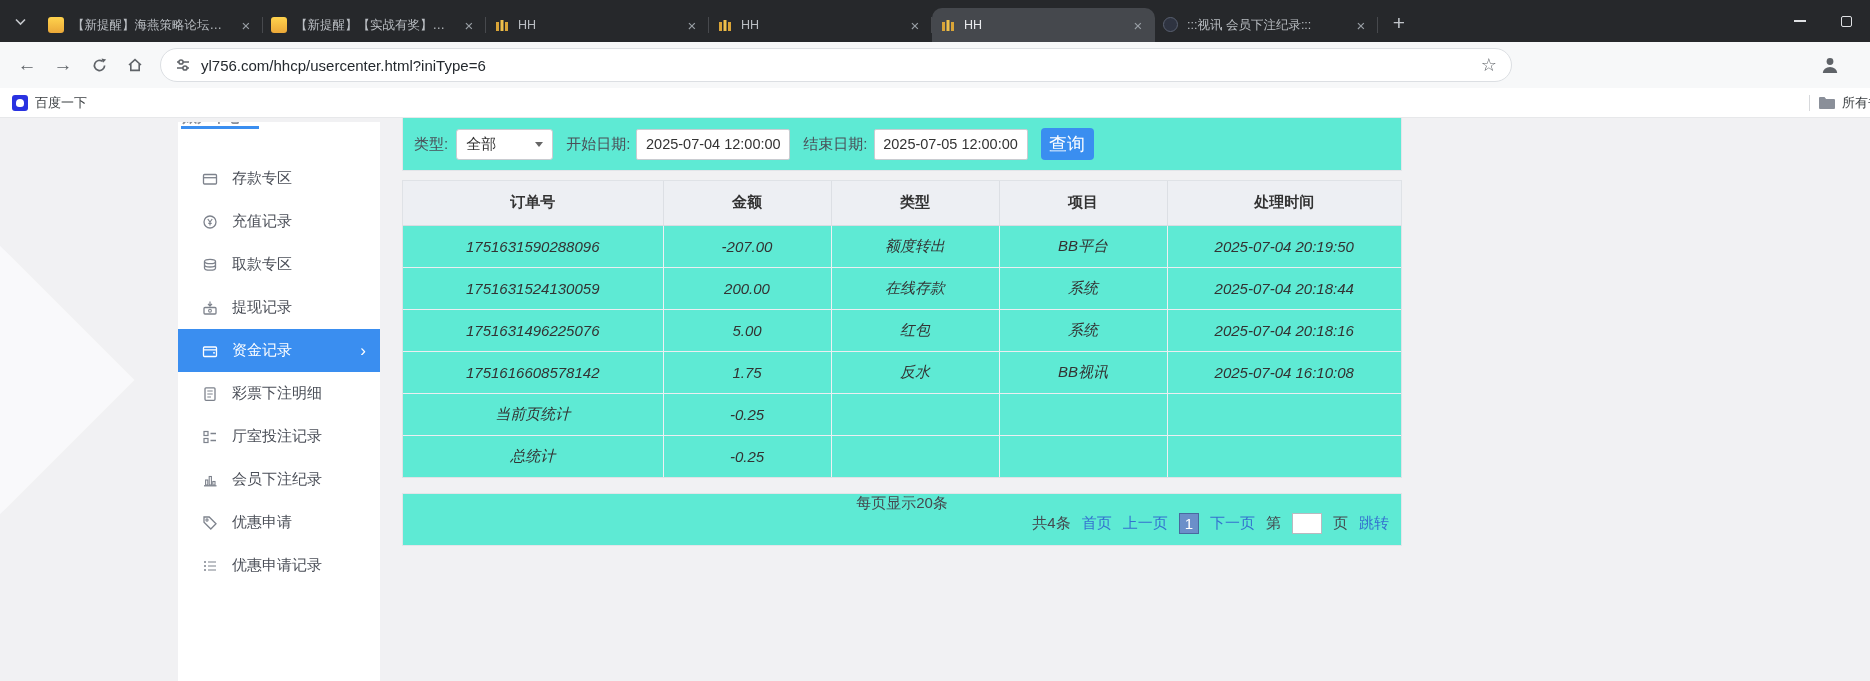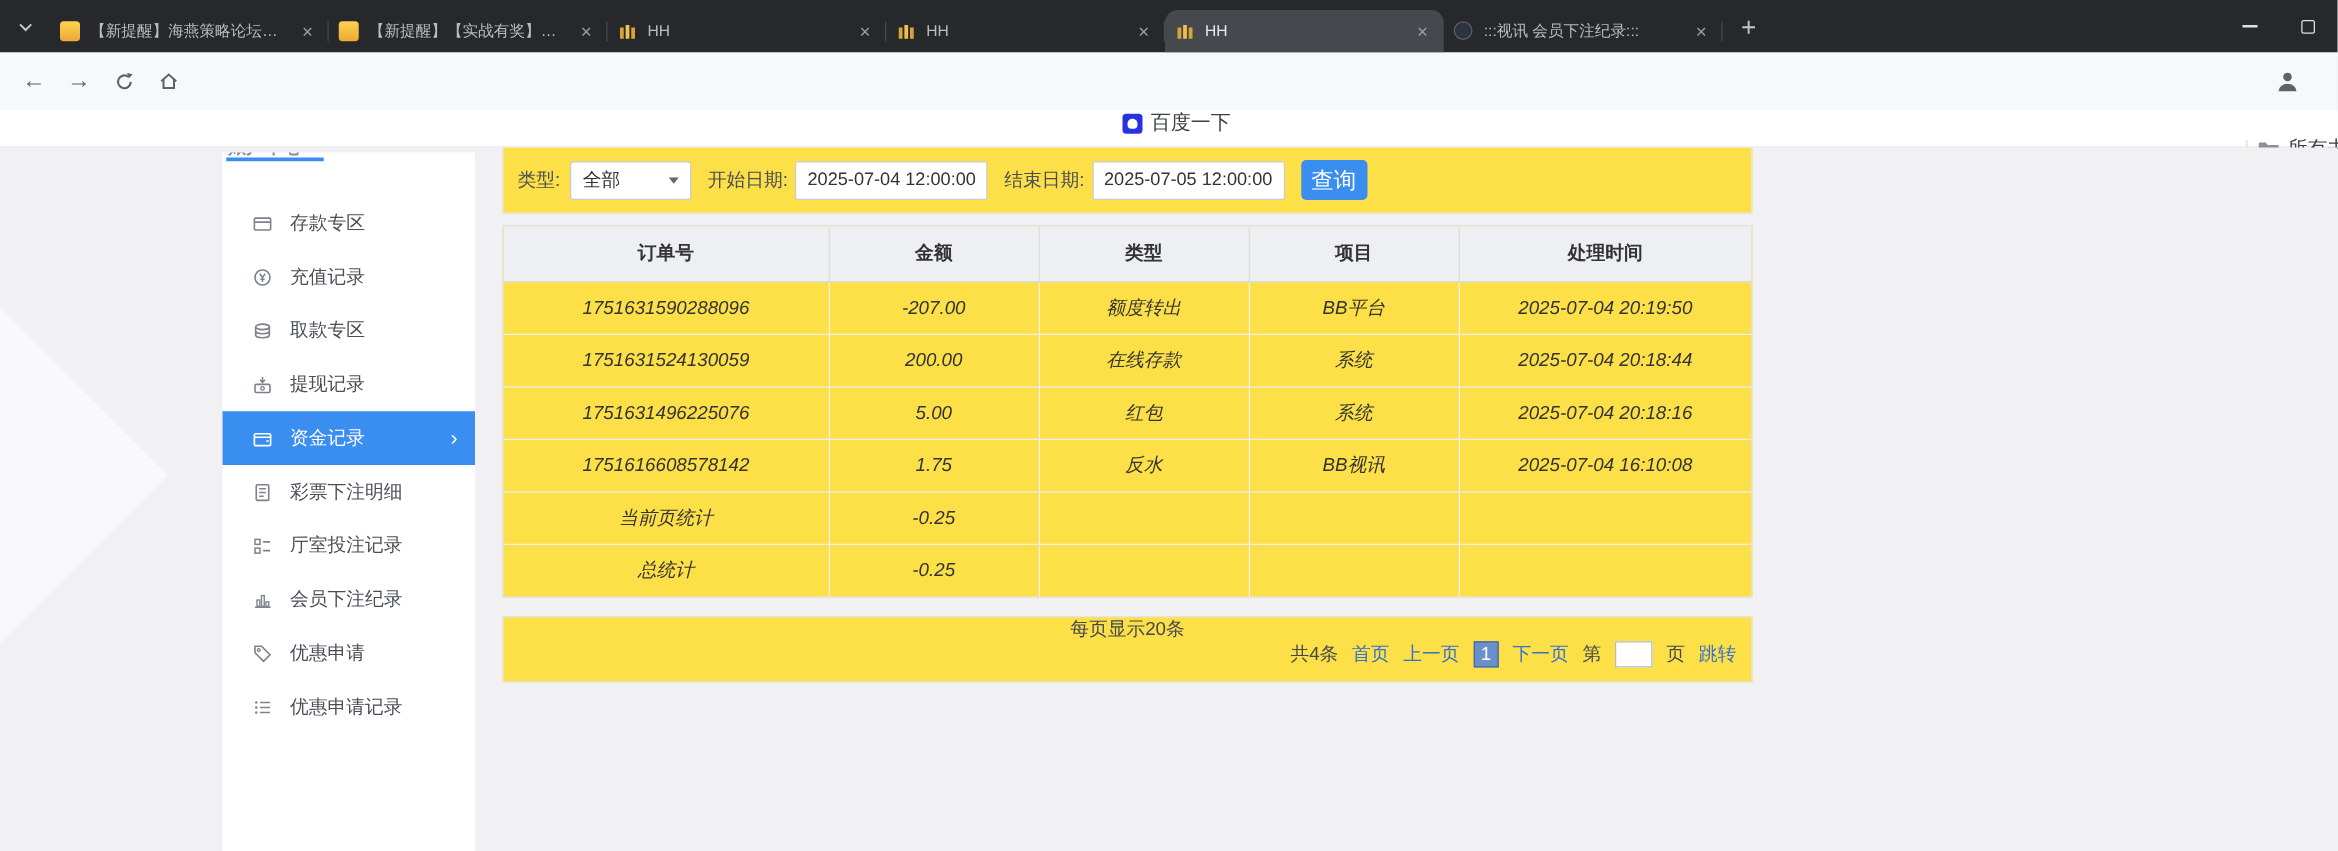--- a/index.html
+++ b/index.html
@@ -35,21 +35,21 @@
   .omnibox { margin-left:6px; width:1352px; height:34px; background:#fff; border:1px solid #dcdfe3;
     border-radius:17px; display:flex; align-items:center; padding:0 14px; cursor:text; }
   .url-text { font-size:15px; color:#24292e; margin-left:10px; }
   .omni-star { margin-left:auto; font-size:18px; color:#5f6368; cursor:pointer; }
   .nav-avatar { margin-left:auto; margin-right:14px; width:32px; height:32px; border-radius:50%;
     display:flex; align-items:center; justify-content:center; cursor:pointer; }
 
   
   .bookmarks { position:absolute; top:88px; left:0; right:0; height:30px; background:#fff;
     border-bottom:1px solid #e7e8ea; display:flex; align-items:center; padding-left:12px;
-    font-size:16px; color:#3c4043;flex-direction:column; }
+    font-size:13px; color:#3c4043; }
   .bm-item { display:flex; align-items:center; gap:7px; cursor:pointer; }
   .baidu-ico { width:16px; height:16px; border-radius:3px; background:#2932e1; position:relative; }
   .baidu-ico::after { content:''; position:absolute; left:4px; top:4px; width:8px; height:8px;
     border-radius:50% 50% 40% 40%; background:#fff; }
   .bm-right { margin-left:auto; margin-right:-24px; display:flex; align-items:center; gap:8px; }
   .bm-divider { width:1px; height:16px; background:#d7d9dc; }
   .bm-all { display:flex; align-items:center; gap:6px; white-space:nowrap; cursor:pointer; }
 
   
   .content { position:absolute; top:118px; left:0; right:0; bottom:0; background:#f1f1f3; overflow:hidden; }
@@ -60,21 +60,21 @@
   .side-tab span { position:absolute; top:-14px; left:4px; font-size:15px; font-weight:bold; color:#8a8f99; }
   .side-underline { width:78px; height:3px; background:#3a8ef0; margin-left:3px; }
   .menu { margin-top:28px; }
   .menu-item { height:43px; display:flex; align-items:center; padding-left:24px; gap:14px;
     font-size:15px; color:#4a4e57; cursor:pointer; }
   .menu-item .mi-icon { width:16px; height:16px; flex:0 0 16px; display:flex; align-items:center; }
   .menu-item.active { background:#3a8ef0; color:#fff; }
   .menu-item.active .mi-arrow { margin-left:auto; padding-right:14px; font-size:17px; color:#fff; }
 
   .main { position:absolute; left:402px; top:0; width:1000px; }
-  .panel { background:#fde047; border:1px solid #e3e5e9; }
+  .panel { background:#5eead4; border:1px solid #e3e5e9; }
 
   .filter-panel { height:53px; border-top:none; display:flex; align-items:center; padding:0 11px;
     font-size:15px; color:#4a4e57; }
   .f-select { margin-left:8px; width:97px; height:31px; border:1px solid #c9ccd1; border-radius:3px;
     background:#fff; color:#333; display:flex; align-items:center; justify-content:space-between;
     padding:0 9px; cursor:pointer; }
   .caret-down { width:0; height:0; border-left:4px solid transparent; border-right:4px solid transparent; border-top:5px solid #666; }
   .f-label { margin-left:13px; }
   .f-input { margin-left:6px; width:154px; height:31px; border:1px solid #c9ccd1; border-radius:2px;
     background:#fff; color:#333; font-size:14.5px; display:flex; align-items:center; justify-content:center; cursor:text; }
@@ -189,20 +189,31 @@
           <polygon points="10.6,1.4 15.2,2.4 12,5.8" fill="#5f6368"></polygon>
         </svg>
     </span>
   </div>
   <div class="navbtn">
     <span>
       <svg width="18" height="18" viewBox="0 0 18 18">
           <path d="M3 9 L9 3.6 L15 9 M4.8 7.6 V14.4 H13.2 V7.6" fill="none" stroke="#5f6368" stroke-width="1.6"></path>
         </svg>
     </span>
+  </div>
+  <div class="omnibox">
+    <span>
+      <svg width="16" height="16" viewBox="0 0 16 16">
+          <path d="M2 5 H14 M2 11 H14" stroke="#5f6368" stroke-width="1.5"></path>
+          <circle cx="6" cy="5" r="2.1" fill="#f7f8f9" stroke="#5f6368" stroke-width="1.5"></circle>
+          <circle cx="10" cy="11" r="2.1" fill="#f7f8f9" stroke="#5f6368" stroke-width="1.5"></circle>
+        </svg>
+    </span>
+    <span class="url-text">yl756.com/hhcp/usercenter.html?iniType=6</span>
+    <span class="omni-star">☆</span>
   </div>
   <div class="nav-avatar">
     <span>
       <svg width="22" height="22" viewBox="0 0 22 22">
           <circle cx="11" cy="7.5" r="3.4" fill="#5f6368"></circle>
           <path d="M3.8 19 a7.2 6 0 0 1 14.4 0 z" fill="#5f6368"></path>
         </svg>
     </span>
   </div>
 </div>

